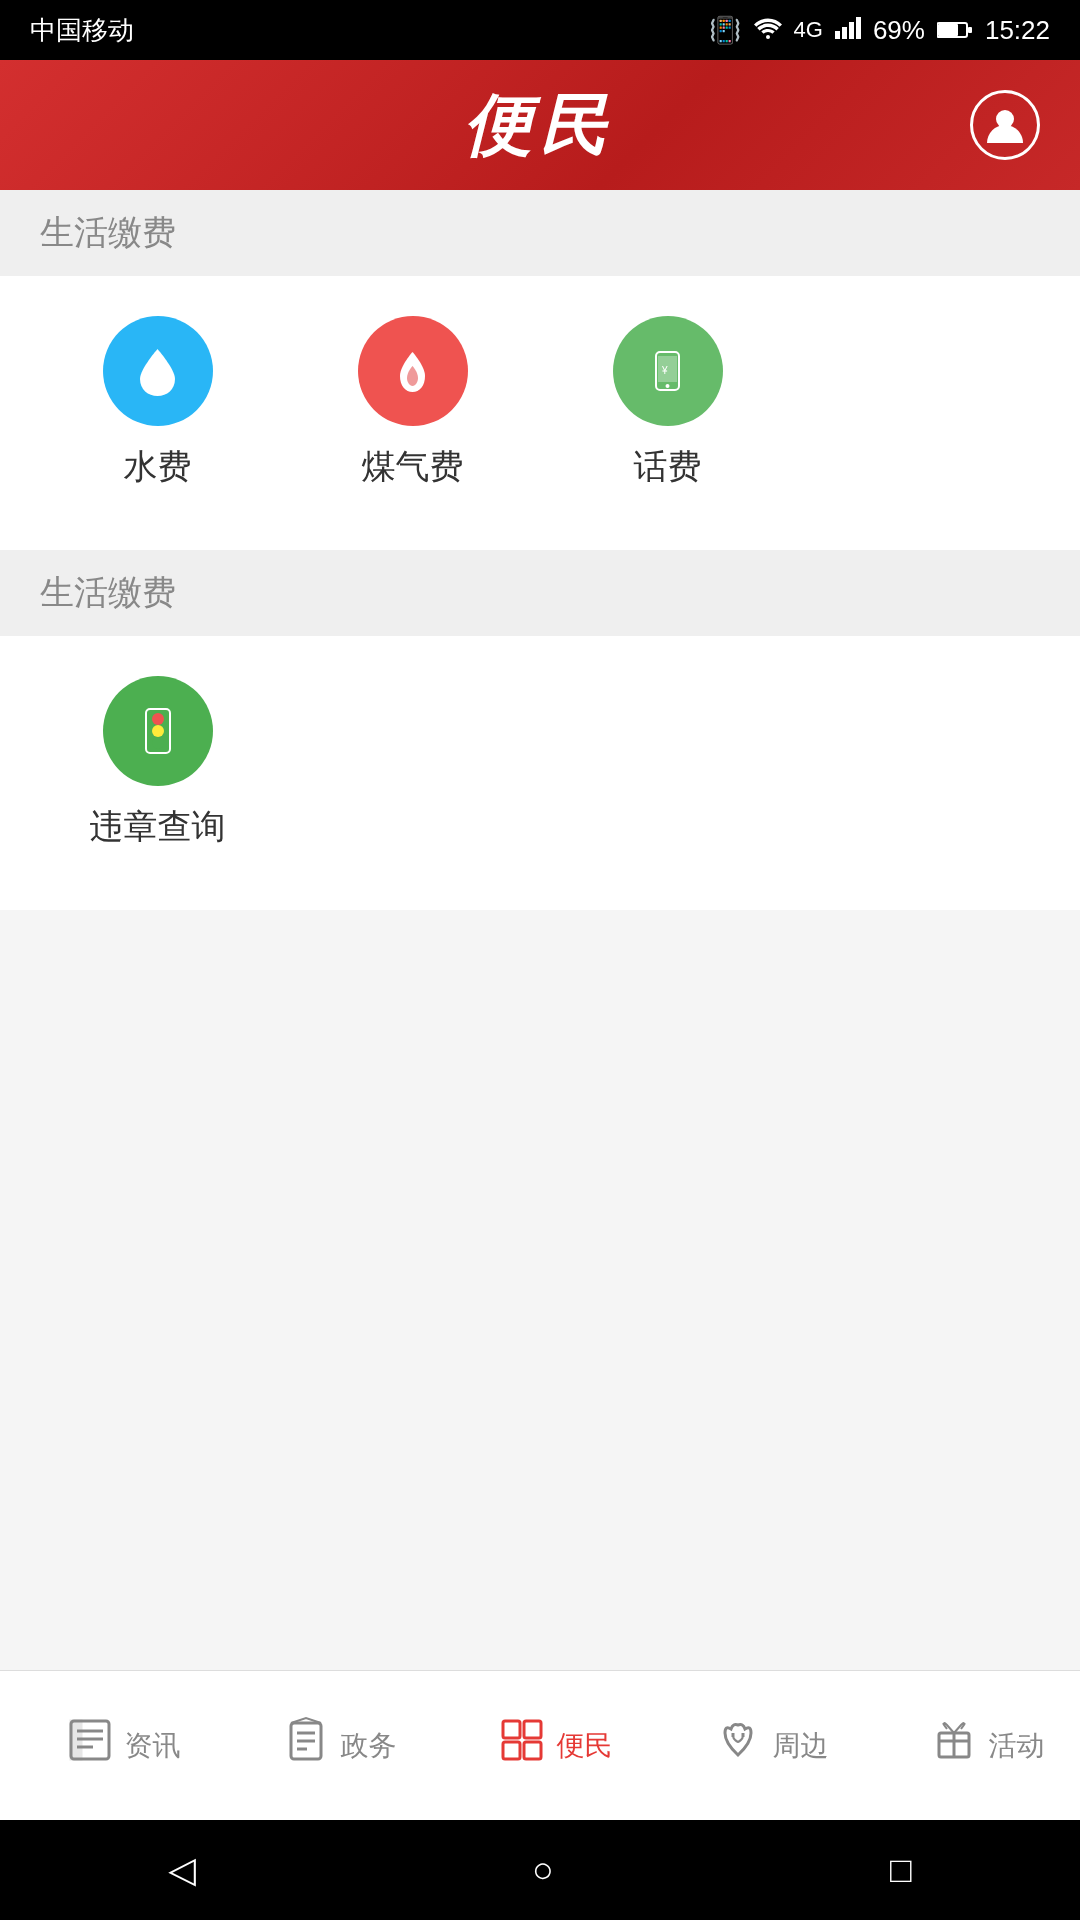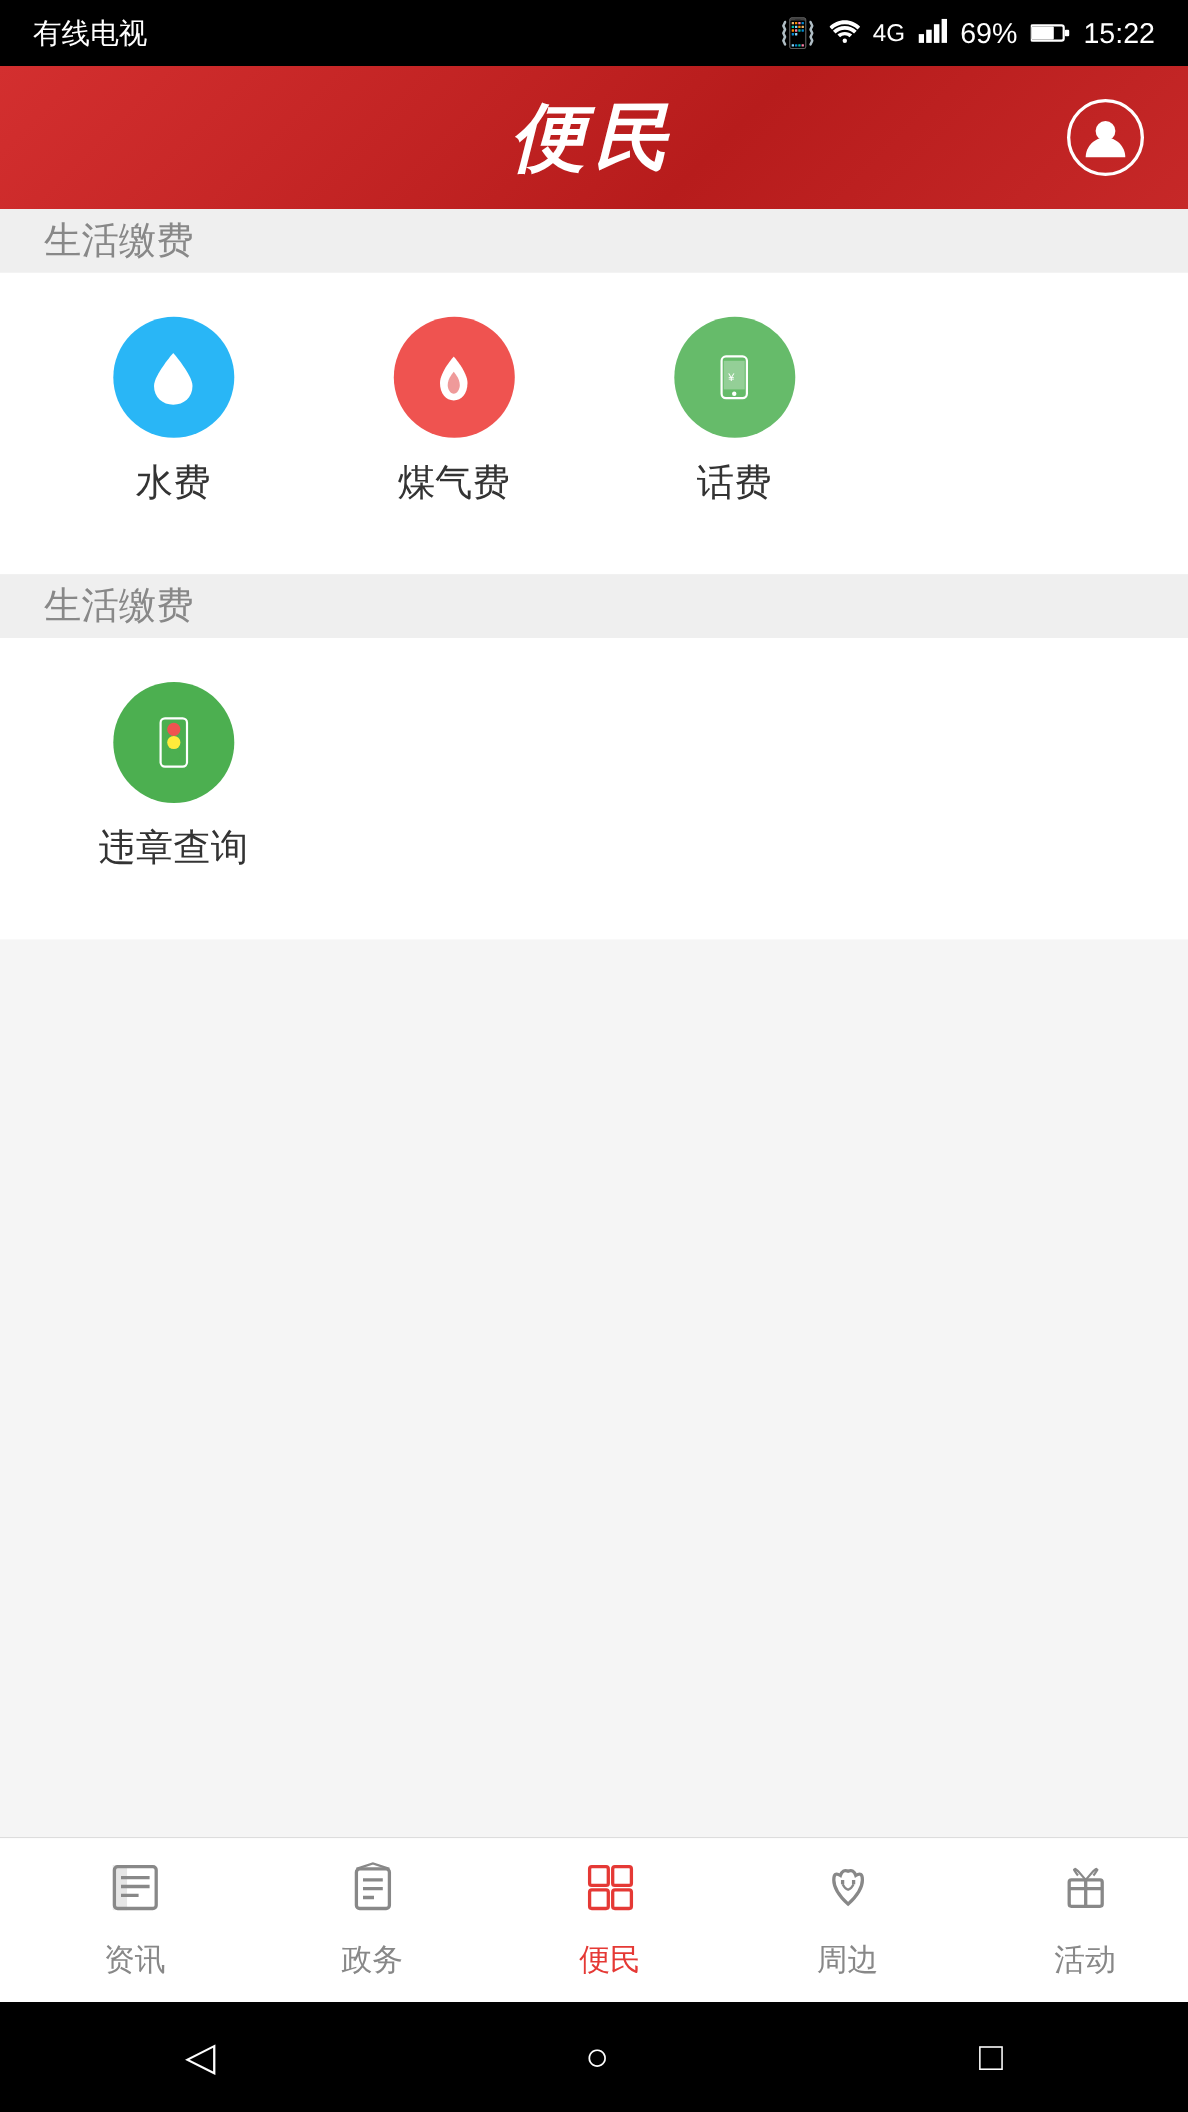--- a/index.html
+++ b/index.html
@@ -60,21 +60,21 @@
       display: flex;
       align-items: center;
       justify-content: center;
       color: #fff;
       font-size: 36px;
     }
 
     
     .section-header {
       background: #efefef;
-      padding: 6px 40px;
+      padding: 20px 40px;
       font-size: 34px;
       color: #888;
       font-weight: normal;
     }
 
     
     .grid-section {
       background: #fff;
       padding: 40px 0 20px 0;
     }
@@ -123,21 +123,21 @@
       right: 0;
       height: 150px;
       background: #fff;
       border-top: 1px solid #ddd;
       display: flex;
       align-items: center;
       justify-content: space-around;
     }
     .nav-item {
       display: flex;
-      flex-direction: column;
+      flex-direction: row;
       align-items: center;
       gap: 10px;
       cursor: pointer;
       margin-left: 29px;
     }
     .nav-icon {
       font-size: 50px;
       color: #888;
     }
     .nav-icon.active { color: #e53935; }
@@ -161,21 +161,21 @@
     }
     .sys-btn {
       color: #fff;
       font-size: 36px;
     }
   </style>
 </head>
 <body>
 
 <div class="status-bar">
-  <span class="status-left">有线电视</span>
+  <span class="status-left">中国移动</span>
   <div class="status-right">
     <span>📳</span>
     <span>
       <svg width="28" height="22" viewBox="0 0 28 22" fill="white">
         <path d="M14 5C9.5 5 5.4 6.8 2.4 9.8L0 7.4C3.6 3.7 8.5 1.5 14 1.5s10.4 2.2 14 5.9l-2.4 2.4C22.6 6.8 18.5 5 14 5z"></path>
         <path d="M14 10c-3.3 0-6.2 1.3-8.4 3.4L3.2 11c2.8-2.7 6.6-4.4 10.8-4.4s8 1.7 10.8 4.4l-2.4 2.4C20.2 11.3 17.3 10 14 10z"></path>
         <path d="M14 15c-1.7 0-3.2.7-4.3 1.8L7.3 14.4C9 12.9 11.4 12 14 12s5 .9 6.7 2.4l-2.4 2.4C17.2 15.7 15.7 15 14 15z"></path>
         <circle cx="14" cy="20" r="2"></circle>
       </svg>
     </span>

